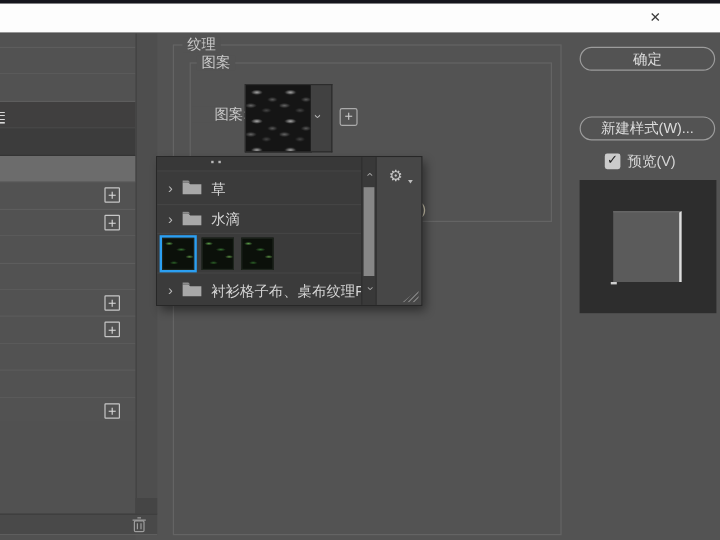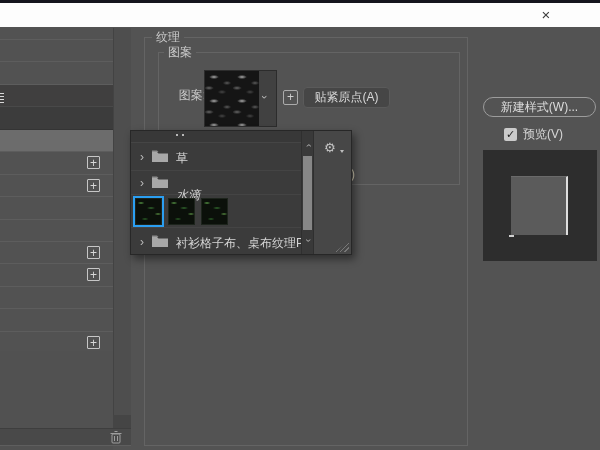--- a/index.html
+++ b/index.html
@@ -168,21 +168,20 @@
   <div class="abs frame-label lbl-texture">纹理</div>
   <div class="abs inner-frame"></div>
   <div class="abs frame-label lbl-pattern-group">图案</div>
 
   <div class="abs frame-label lbl-pattern-row">图案:</div>
   <div class="abs pattern-well"></div>
   <div class="abs well-chevron">
     <span>›</span>
   </div>
   <div class="abs mini-plus">+</div>
-  <div class="abs snap-btn">贴紧原点(A)</div>
   <div class="abs clipped-frag">)</div>
 
   <div class="abs popup">
     <div class="pp-list">
       <div class="pp-partial">
         <span class="pp-dot" style="left:45px;"></span>
         <span class="pp-dot" style="left:51px;"></span>
       </div>
       <div class="pp-row" style="top:12px;">
         <span class="pp-expander">›</span>
@@ -195,21 +194,21 @@
         <span class="pp-label">草</span>
       </div>
       <div class="pp-row" style="top:40px;height:24px;">
         <span class="pp-expander" style="top:5px;">›</span>
         <span class="pp-folder" style="top:5px;">
           <svg width="16" height="12" viewBox="0 0 16 12">
               <path fill="#a8a8a8" d="M0 2 h5 l1.5 1.5 H16 V12 H0 Z"></path>
               <path fill="#8d8d8d" d="M0 0.5 h5 l1.5 1.5 H0 Z"></path>
             </svg>
         </span>
-        <span class="pp-label" style="top:16px;font-style:italic;">水滴</span>
+        <span class="pp-label" style="top:4px;">水滴</span>
       </div>
       <div class="thumbrow">
         <div class="thumb selected" style="left:4px;"></div>
         <div class="thumb" style="left:37px;"></div>
         <div class="thumb" style="left:70px;"></div>
       </div>
       <div class="pp-row" style="top:97px;height:26px;border-bottom:none;">
         <span class="pp-expander">›</span>
         <span class="pp-folder">
           <svg width="16" height="12" viewBox="0 0 16 12">
@@ -225,20 +224,21 @@
       <div class="scroll-thumb"></div>
       <span class="scroll-arrow scroll-down">›</span>
     </div>
     <div class="pp-right">
       <span class="gear">⚙</span>
       <span class="gear-caret"></span>
     </div>
     <div class="resize-grip"></div>
   </div>
 
+  <div class="abs pill-btn btn-ok">确定</div>
   <div class="abs pill-btn btn-newstyle">新建样式(W)...</div>
   <div class="abs checkbox">✓</div>
   <div class="abs chk-label">预览(V)</div>
 
   <div class="abs preview-swatch">
     <div class="preview-inner">
       <div class="preview-corner"></div>
     </div>
   </div>
 

